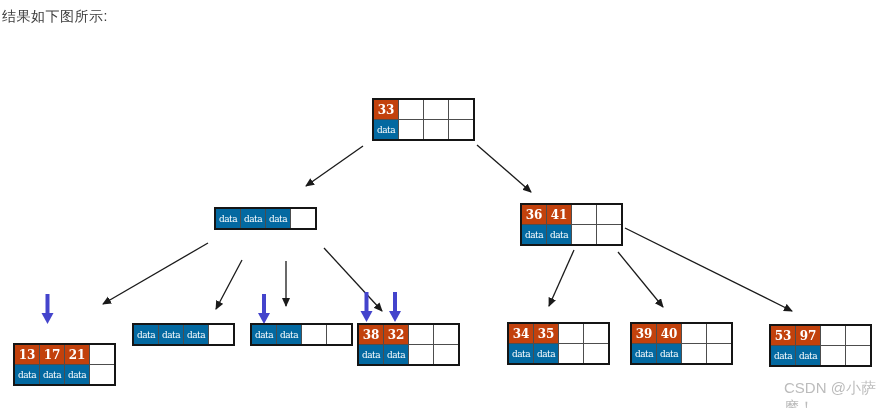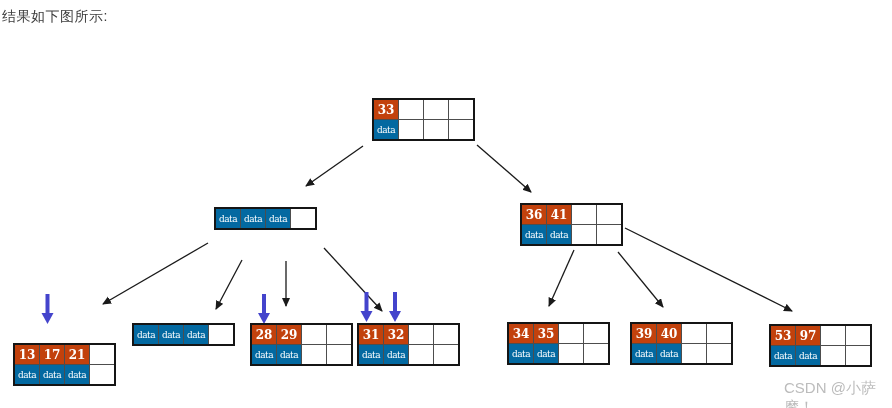--- a/index.html
+++ b/index.html
@@ -137,39 +137,33 @@
     <td class="d">data</td>
     <td class="d">data</td>
     <td class="d">data</td>
     <td class="e"></td>
   </tr>
 </tbody>
   </table>
 
 <table class="node" style="left:250px;top:323px">
   <tbody>
-      <tr>
-    <td class="k">28</td>
-    <td class="k">29</td>
-    <td class="e"></td>
-    <td class="e"></td>
-  </tr>
   <tr>
     <td class="d">data</td>
     <td class="d">data</td>
     <td class="e"></td>
     <td class="e"></td>
   </tr>
 </tbody>
   </table>
 
 <table class="node" style="left:357px;top:323px">
   <tbody>
       <tr>
-    <td class="k">31</td>
+    <td class="k">38</td>
     <td class="k">32</td>
     <td class="e"></td>
     <td class="e"></td>
   </tr>
   <tr>
     <td class="d">data</td>
     <td class="d">data</td>
     <td class="e"></td>
     <td class="e"></td>
   </tr>

